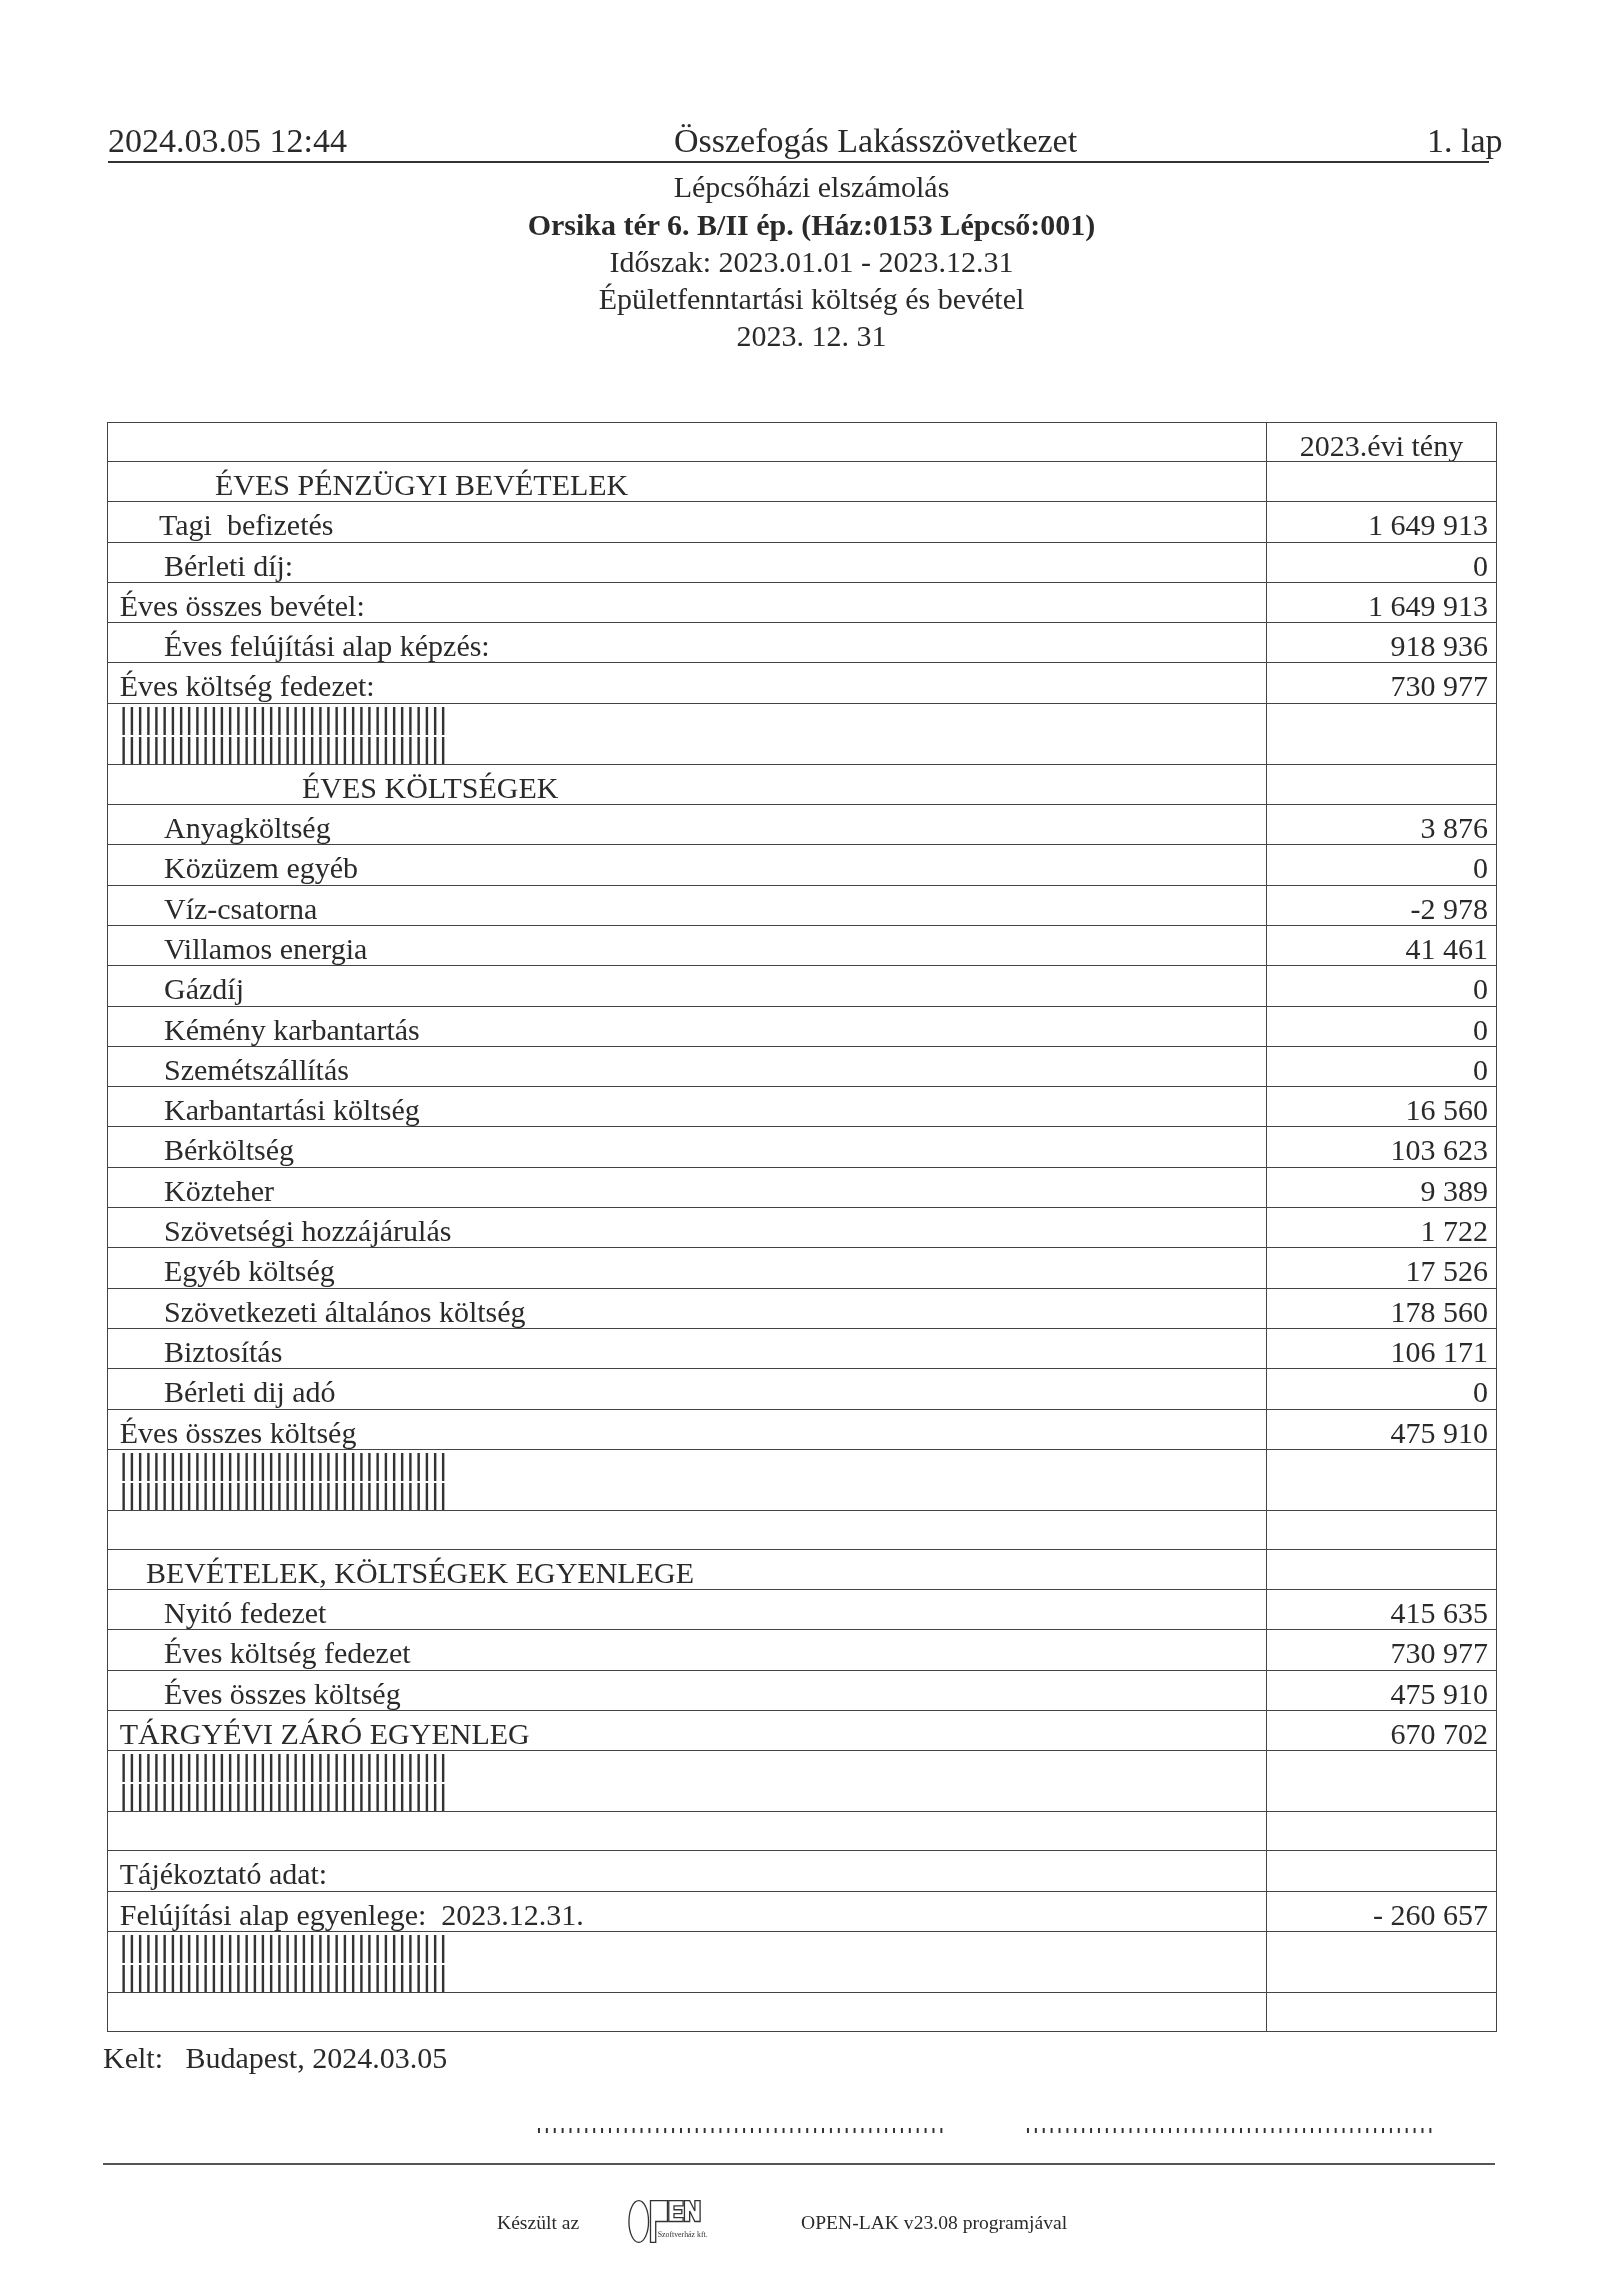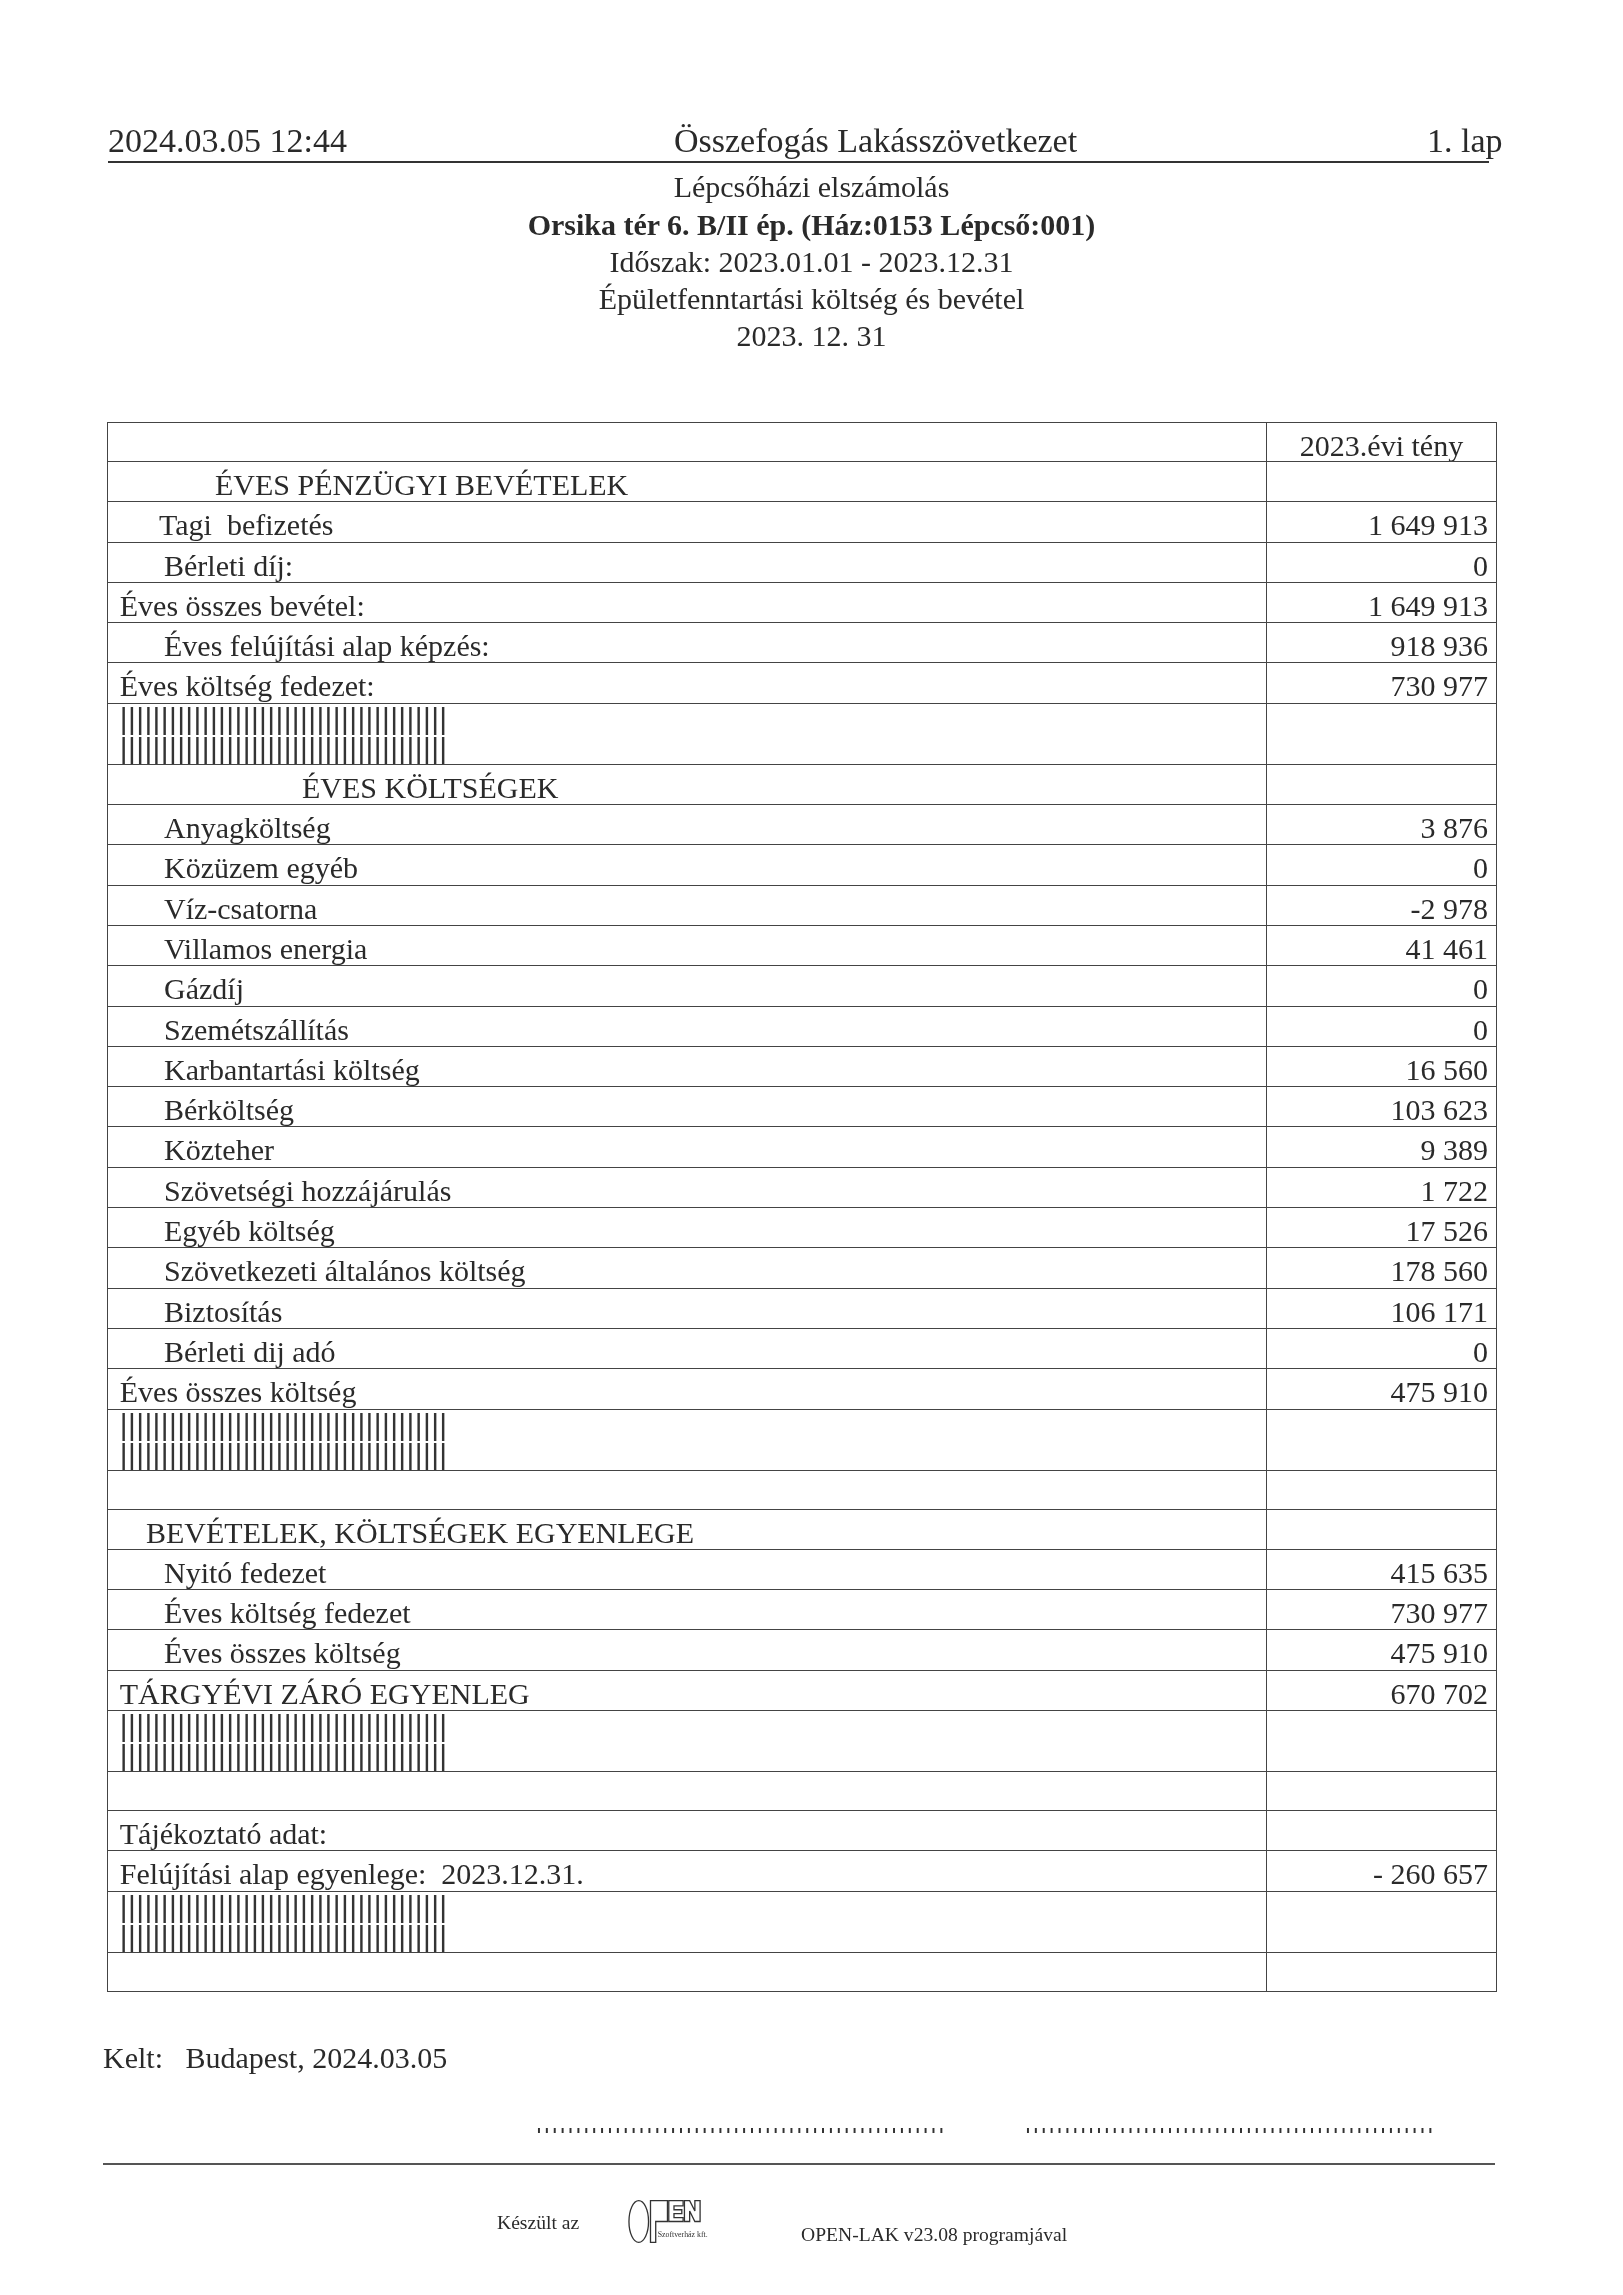--- a/index.html
+++ b/index.html
@@ -125,20 +125,24 @@
       </tr>
     <tr>
         <td class="lbl lvl1b">Villamos energia</td>
         <td class="val">41 461</td>
       </tr>
     <tr>
         <td class="lbl lvl1b">Gázdíj</td>
         <td class="val">0</td>
       </tr>
     <tr>
+        <td class="lbl lvl1b">Kémény karbantartás</td>
+        <td class="val">0</td>
+      </tr>
+    <tr>
         <td class="lbl lvl1b">Szemétszállítás</td>
         <td class="val">0</td>
       </tr>
     <tr>
         <td class="lbl lvl1b">Karbantartási költség</td>
         <td class="val">16 560</td>
       </tr>
     <tr>
         <td class="lbl lvl1b">Bérköltség</td>
         <td class="val">103 623</td>
@@ -241,14 +245,14 @@
 <div class="foot-rule"></div>
 
 <div class="credit" style="left:497px;">Készült az</div>
 <svg class="logo" viewBox="0 0 190 72">
   <ellipse cx="18" cy="36" rx="15" ry="32" fill="none" stroke="#333" stroke-width="2"></ellipse>
   <path d="M36 4 H62 V36 H44 V68 H36 Z" fill="none" stroke="#333" stroke-width="2"></path>
   <path d="M64 4 H86 V12 H72 V18 H84 V24 H72 V30 H86 V36 H64 Z" fill="none" stroke="#333" stroke-width="2"></path>
   <path d="M88 4 H96 L104 20 V4 H112 V36 H104 L96 20 V36 H88 Z" fill="none" stroke="#333" stroke-width="2"></path>
   <text x="47" y="60" font-size="12" fill="#333" font-family="Liberation Serif, serif">Szoftverház kft.</text>
 </svg>
-<div class="credit" style="left:801px;margin-top:12px;">OPEN-LAK v23.08 programjával</div>
+<div class="credit" style="left:801px;">OPEN-LAK v23.08 programjával</div>
 
 
 </body></html>

